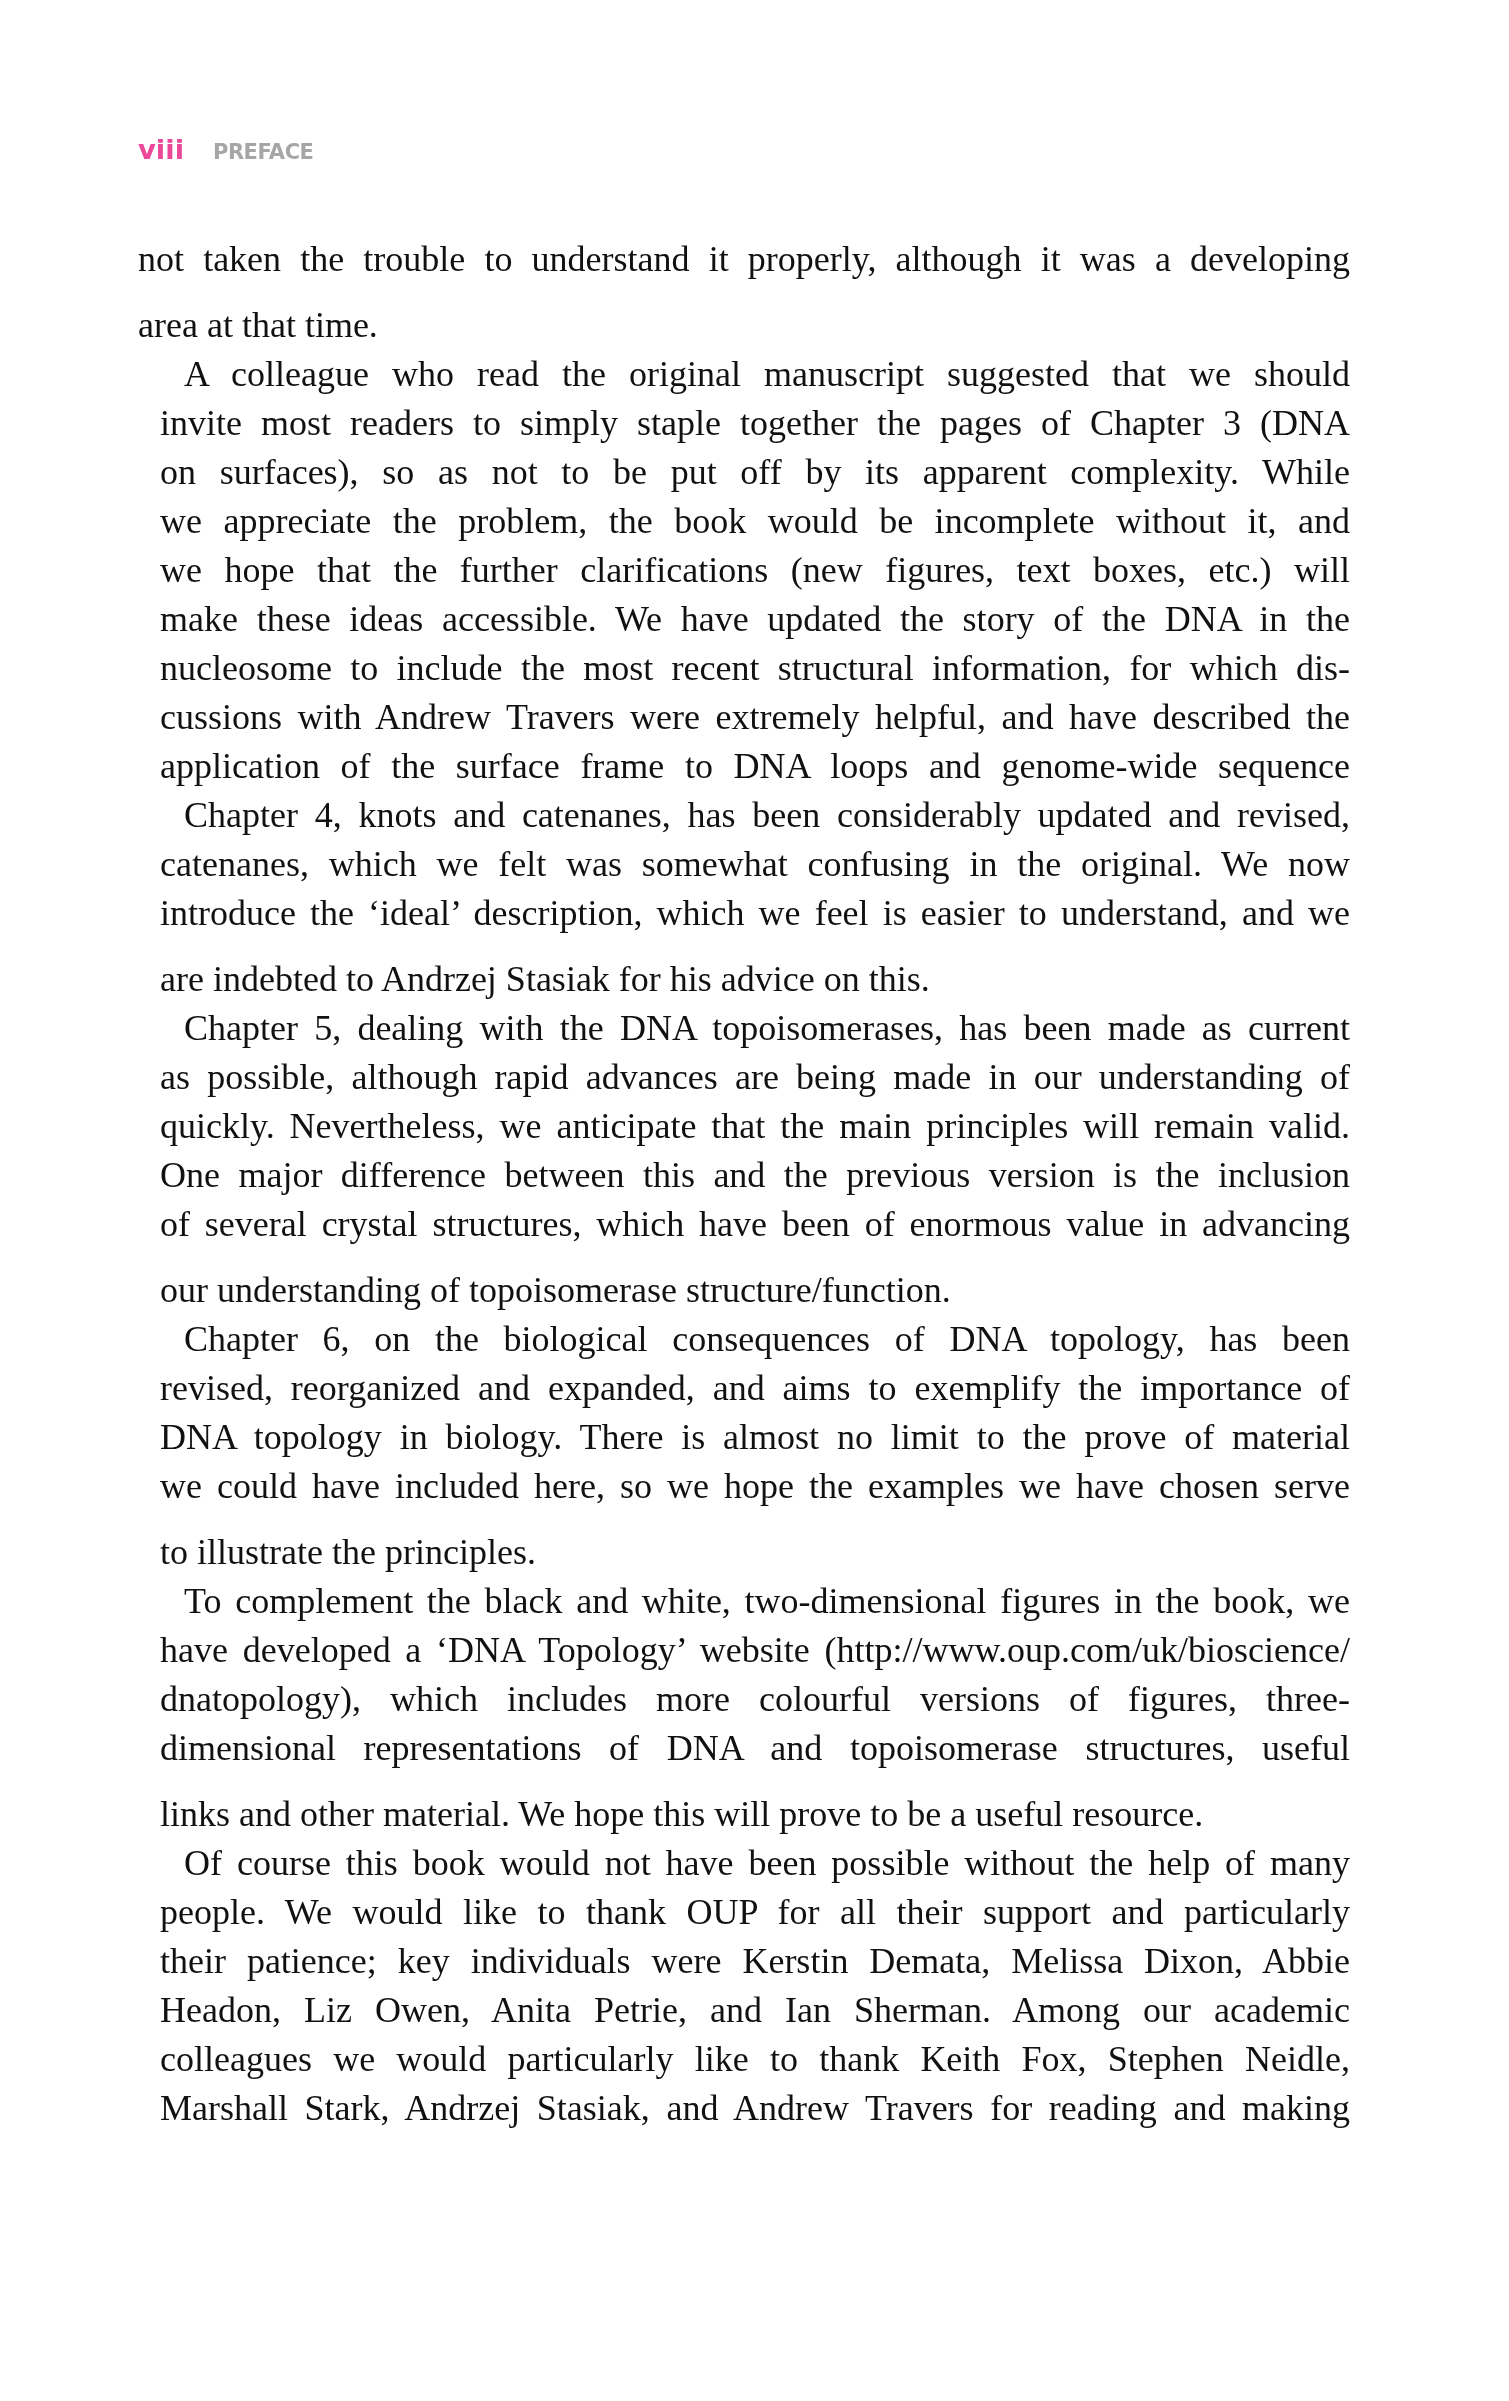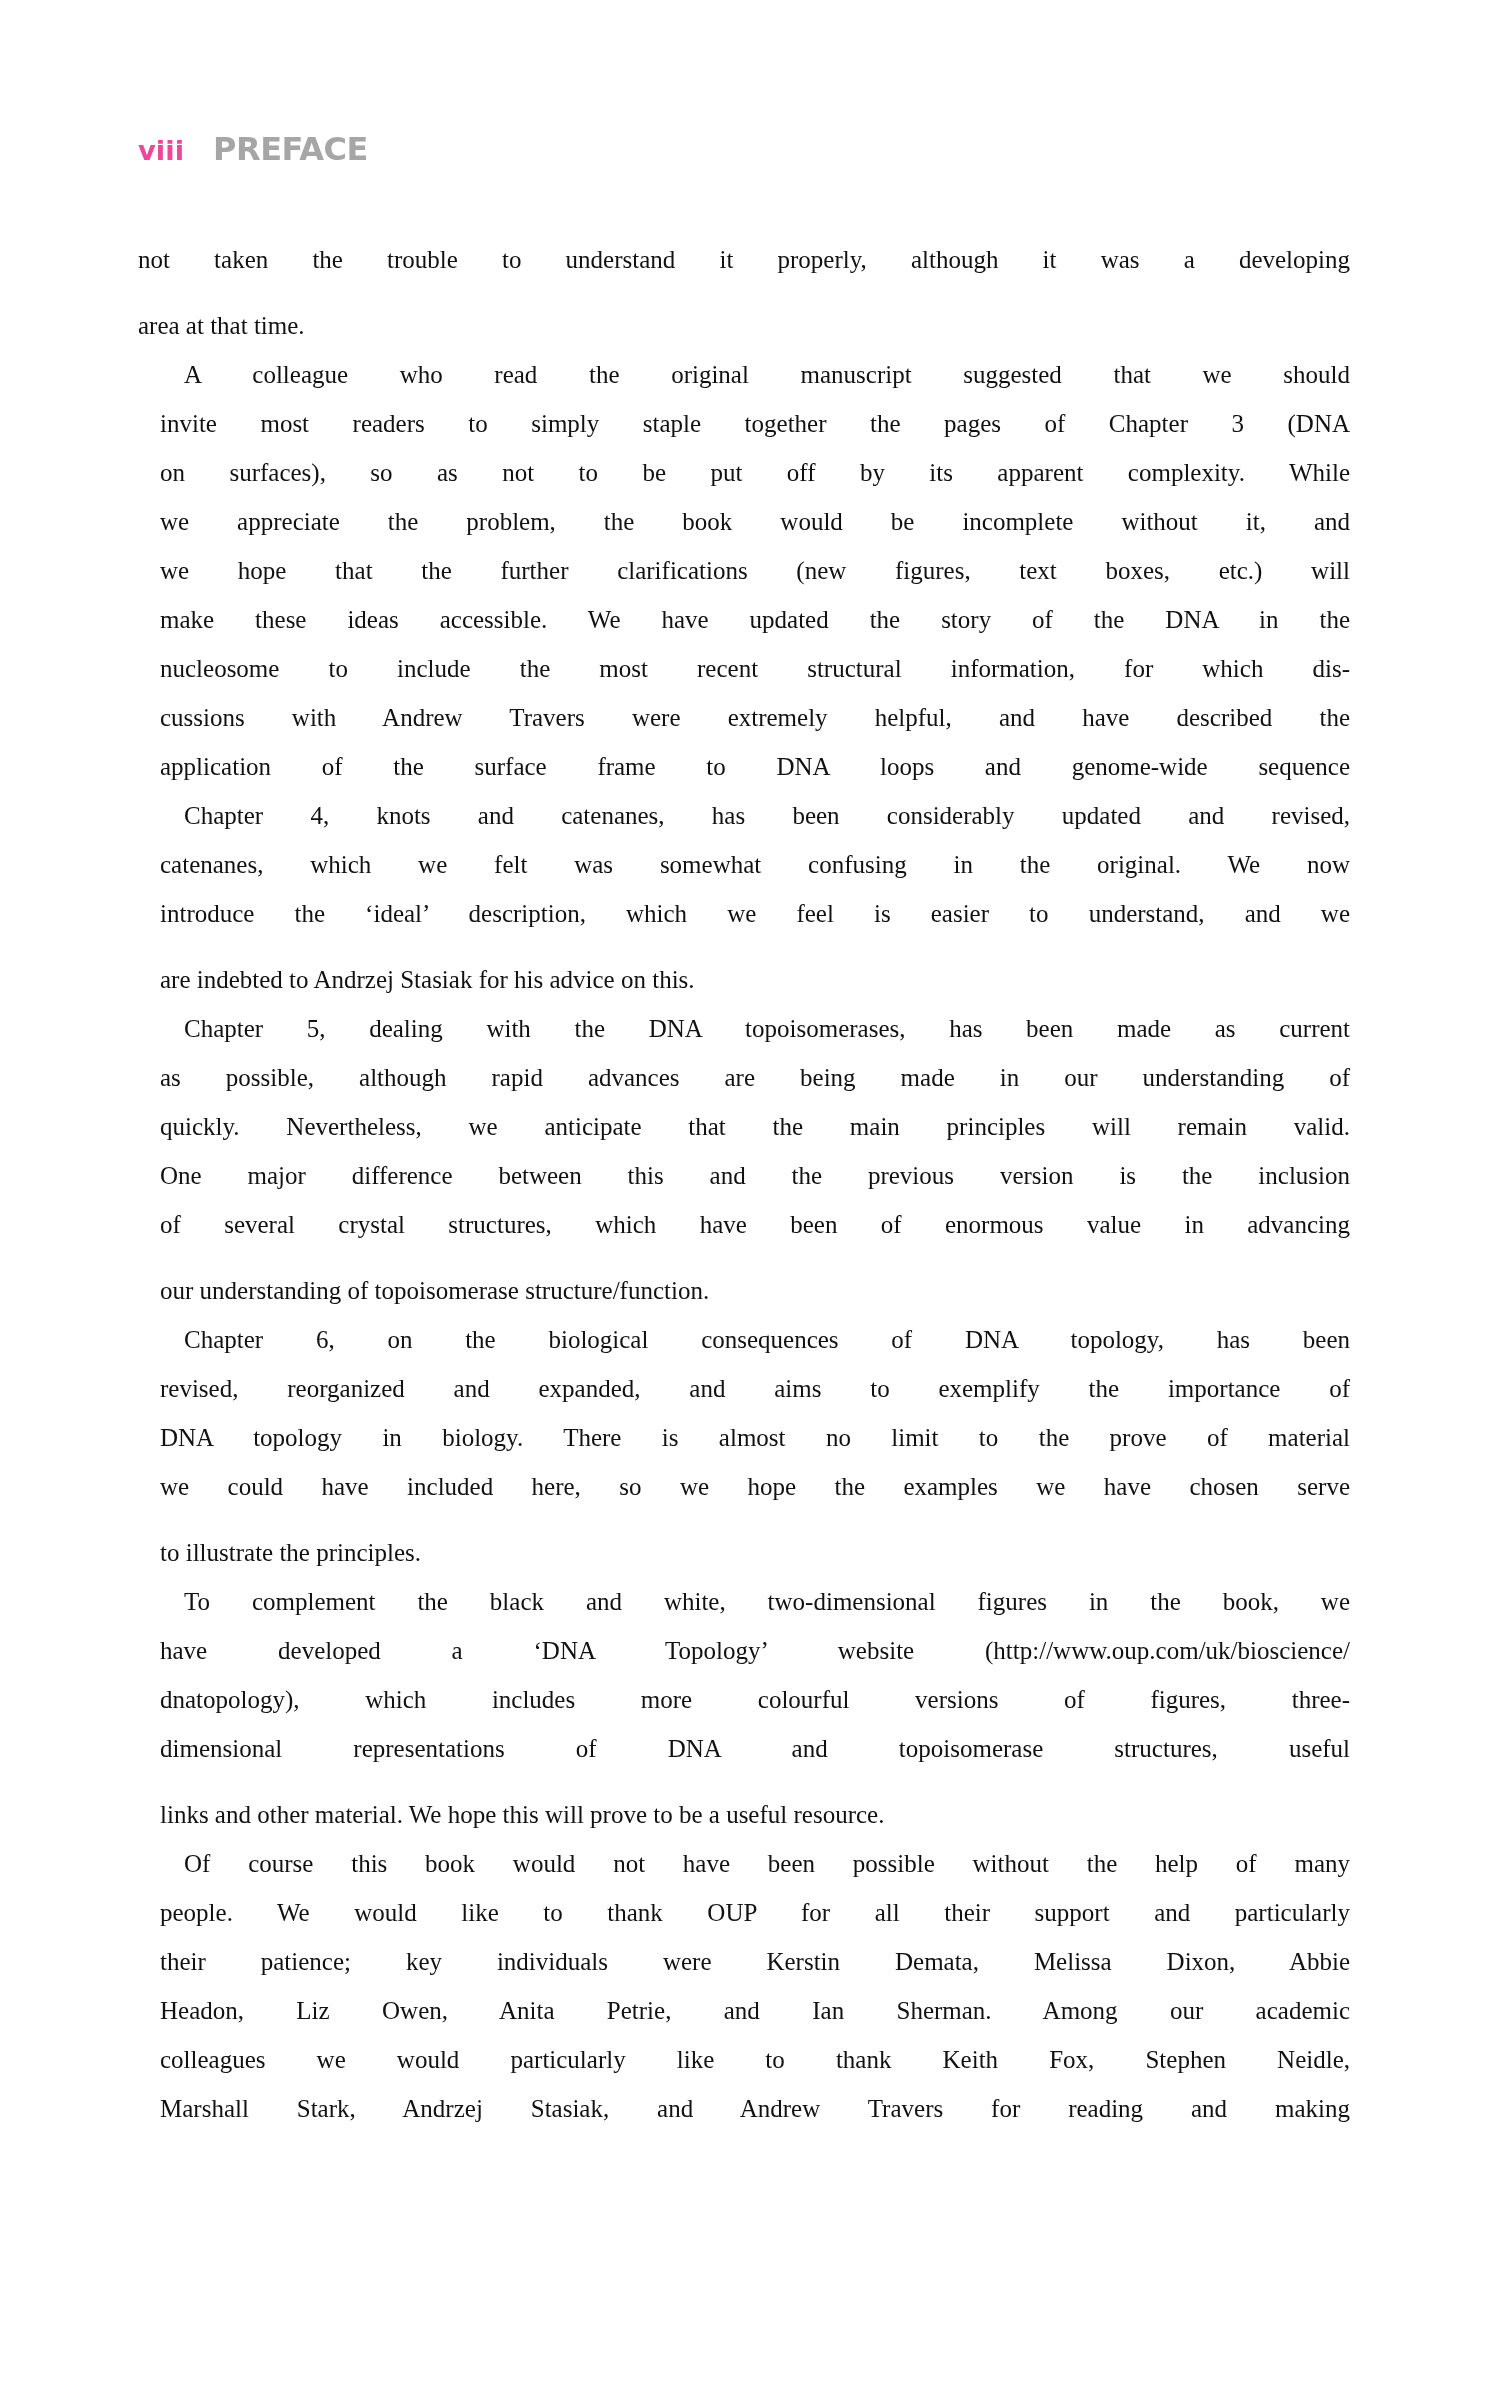--- a/index.html
+++ b/index.html
@@ -23,30 +23,30 @@
       line-height: 37px;
       white-space: nowrap;
     }
     .folio {
       color: #ec4899;
       letter-spacing: 0px;
     }
     .section-title {
       color: #a6a6a6;
       margin-left: 29px;
-      font-size: 32px;
+      font-size: 21px;
       letter-spacing: -0.5px;
     }
     .body-text {
       position: absolute;
       left: 138px;
       top: 235px;
       width: 1212px;
       font-family: "Liberation Serif", serif;
-      font-size: 25px;
+      font-size: 36px;
       line-height: 49px;
       color: #111111;
       text-align: justify;
       hyphens: manual;
     }
     .para {
       margin: 0;
       text-indent: 22px;
       text-align-last: left;
     }

